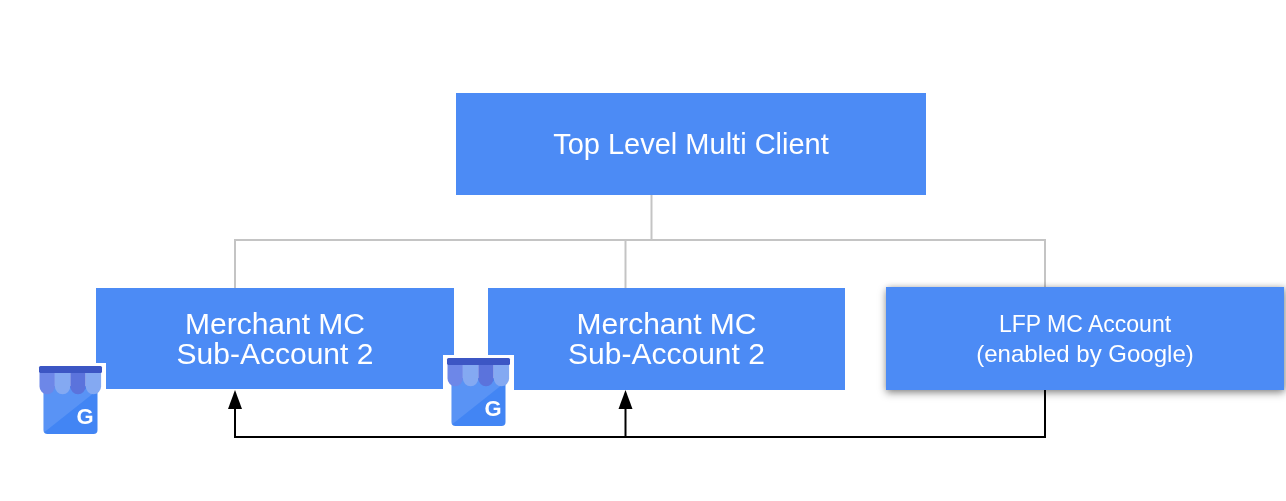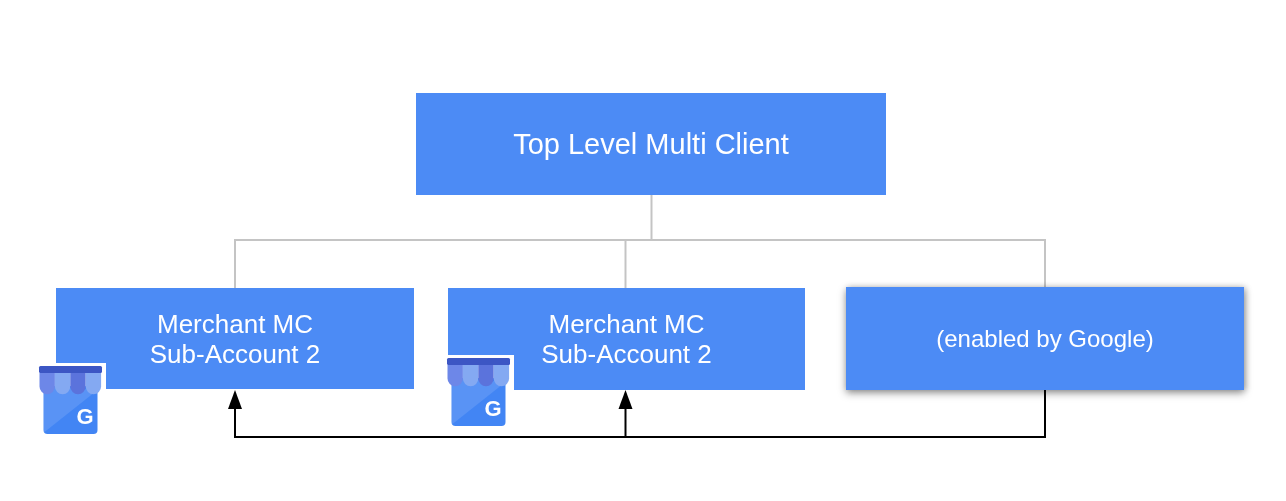--- a/index.html
+++ b/index.html
@@ -26,30 +26,31 @@
   .node {
     position: absolute;
     background: #4C8BF5;
     color: #ffffff;
     display: flex;
     flex-direction: column;
     align-items: center;
     justify-content: center;
     text-align: center;
     z-index: 2;
+    margin-left: 40px;
   }
   .node .line { display: block; }
   .node-mca {
     left: 416px; top: 93px;
     width: 470px; height: 102px;
     font-size: 29px;
     line-height: 41px;
   }
   .node-sub {
-    font-size: 26px;
+    font-size: 30px;
     line-height: 30px;
   }
   .node-sub1 { left: 56px;  top: 288px; width: 358px; height: 101px; }
   .node-sub2 { left: 448px; top: 288px; width: 357px; height: 102px; }
   .node-lfp  {
     left: 846px; top: 287px; width: 398px; height: 103px;
     font-size: 23px; line-height: 30px;
     box-shadow: 0 3px 8px rgba(0,0,0,0.40), 2px 0 6px rgba(0,0,0,0.18);
   }
   .node-lfp .line2 { font-size: 24px; }
@@ -96,20 +97,21 @@
     <span class="line">Merchant MC</span>
     <span class="line">Sub-Account 2</span>
   </div>
 
   <div class="node node-sub node-sub2">
     <span class="line">Merchant MC</span>
     <span class="line">Sub-Account 2</span>
   </div>
 
   <div class="node node-lfp">
+    <span class="line line1">LFP MC Account</span>
     <span class="line line2">(enabled by Google)</span>
   </div>
 
   <div class="gbp-icon gbp-icon-1">
     <svg width="65" height="70" viewBox="0 0 65 70">
       <path d="M5.5 20 h54 v44 a4 4 0 0 1 -4 4 h-46 a4 4 0 0 1 -4 -4 Z" fill="#4285F4"></path>
       <polygon points="5.5,20 59.5,24 6.5,66 5.5,66" fill="#FFFFFF" opacity="0.12"></polygon>
       <rect x="1" y="0" width="63" height="7" rx="1.5" fill="#3C56C4"></rect>
       <path d="M1.5 7 h15.4 v13.5 a7.7 7.7 0 0 1 -15.4 0 Z" fill="#6D87E8"></path>
       <path d="M16.9 7 h15.4 v13.5 a7.7 7.7 0 0 1 -15.4 0 Z" fill="#84A9F2"></path>

